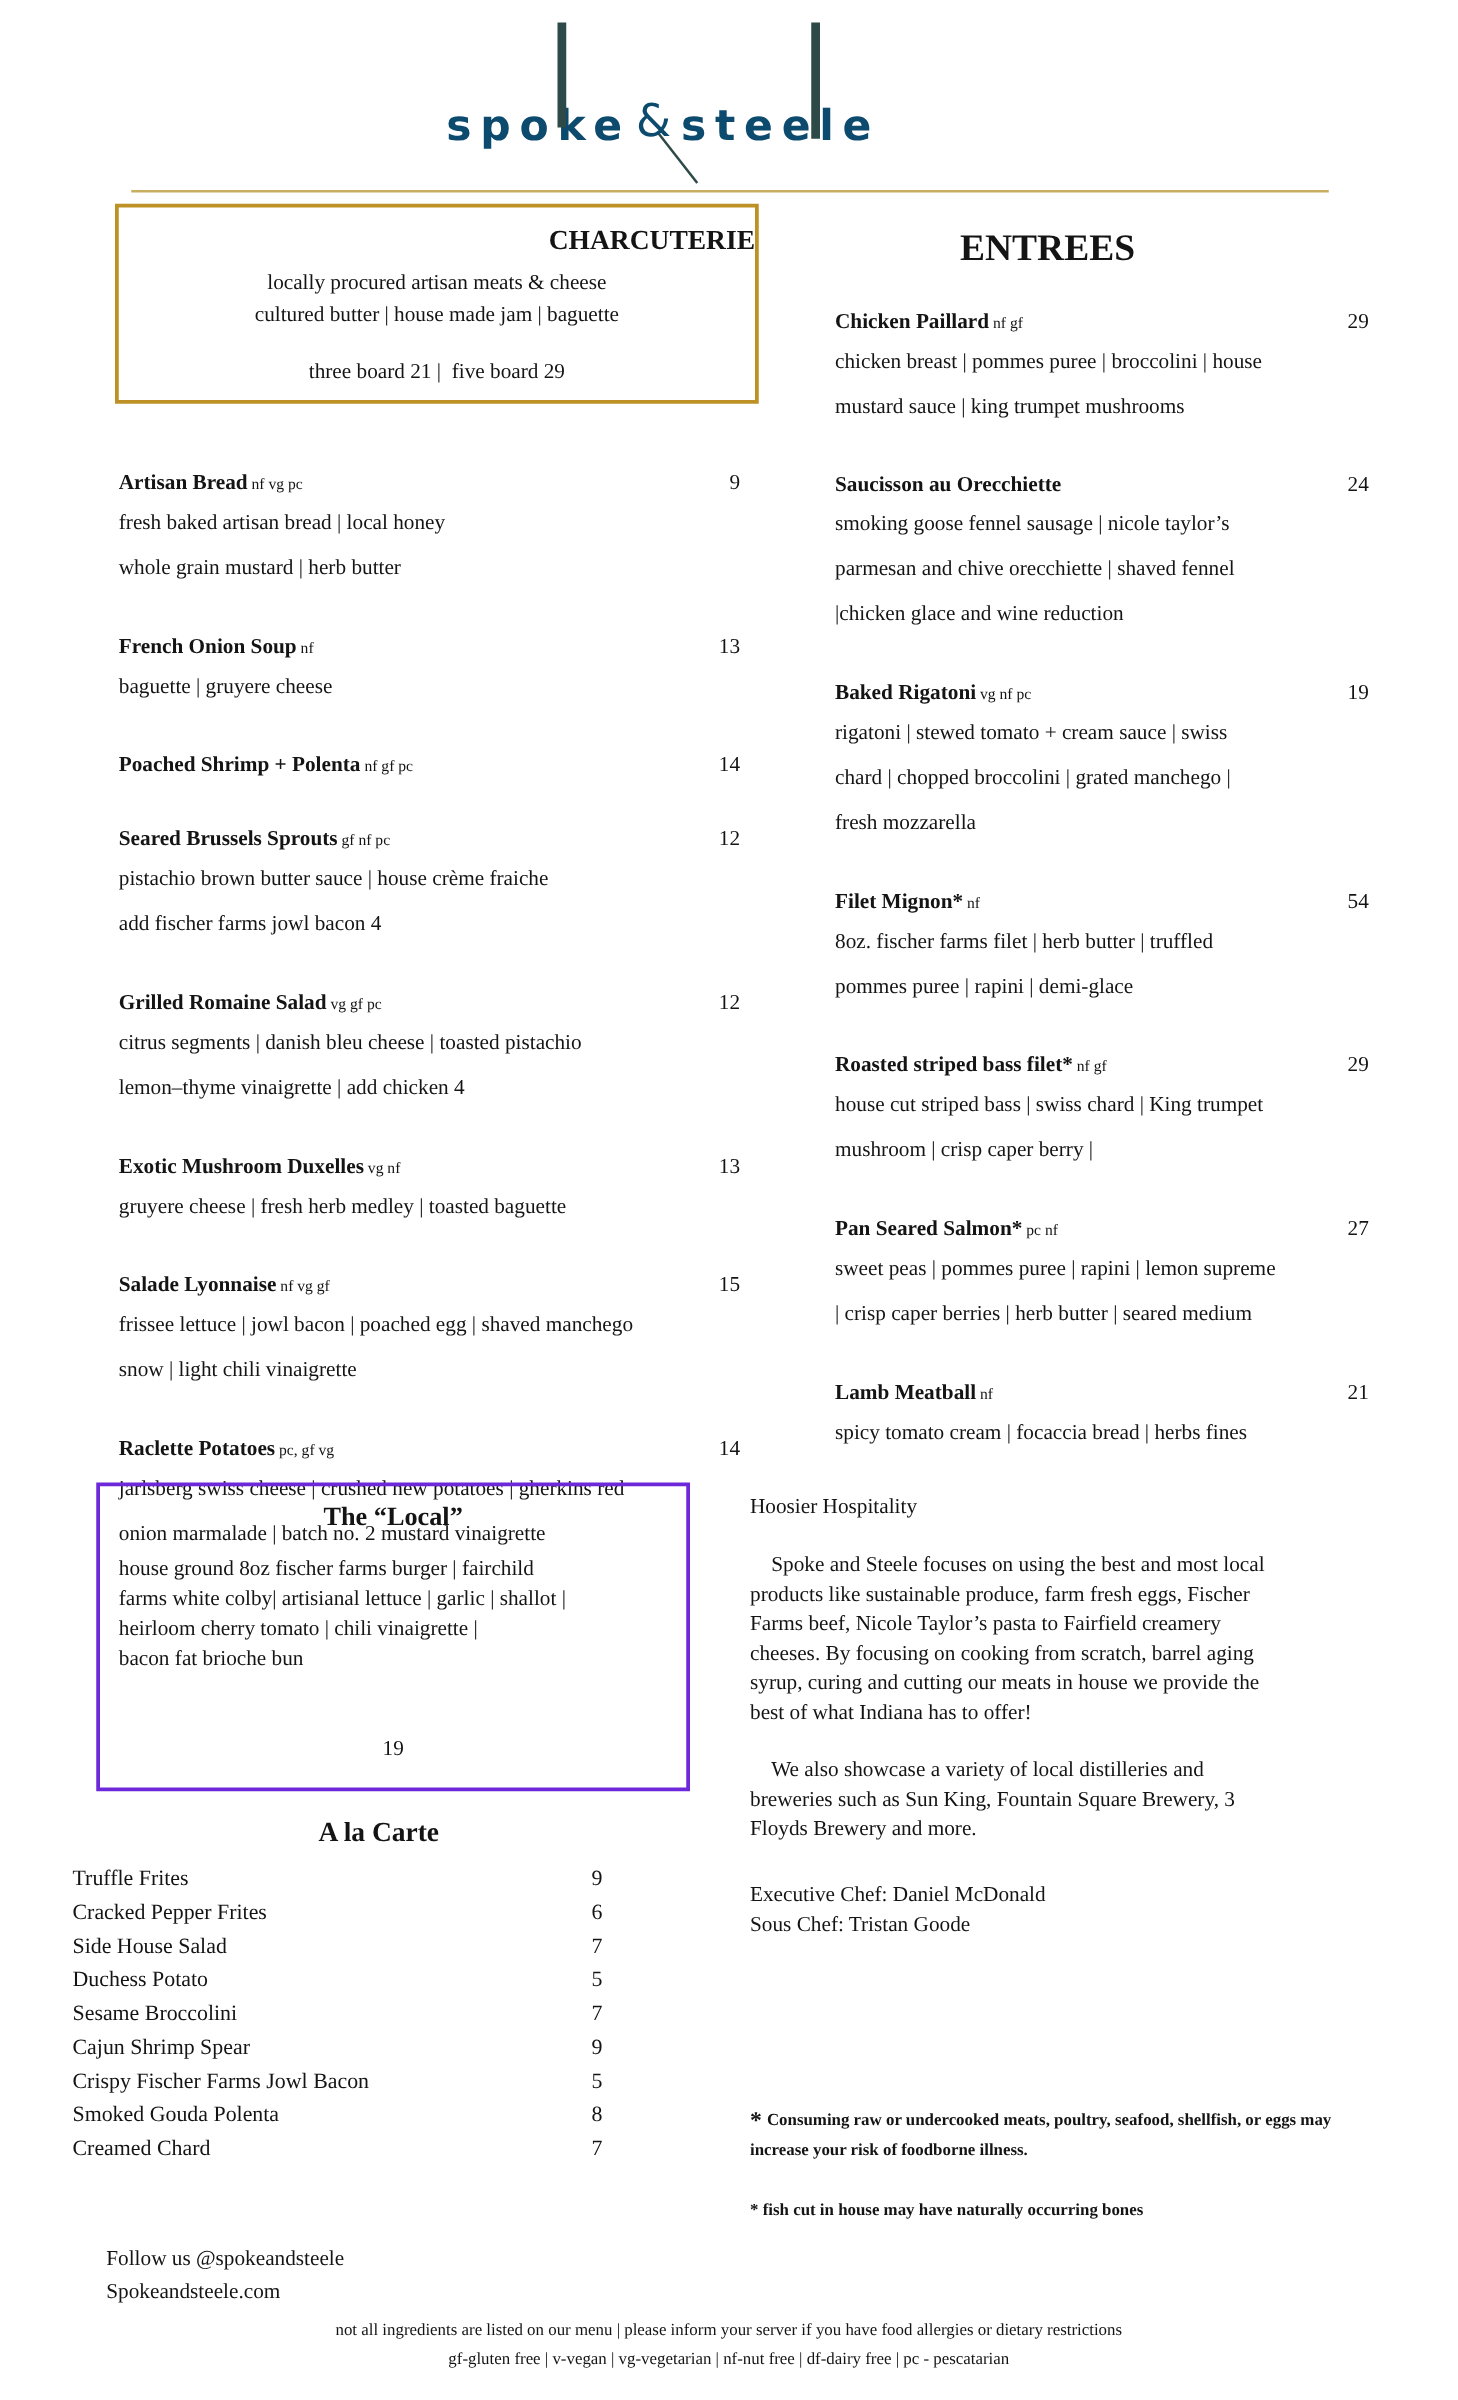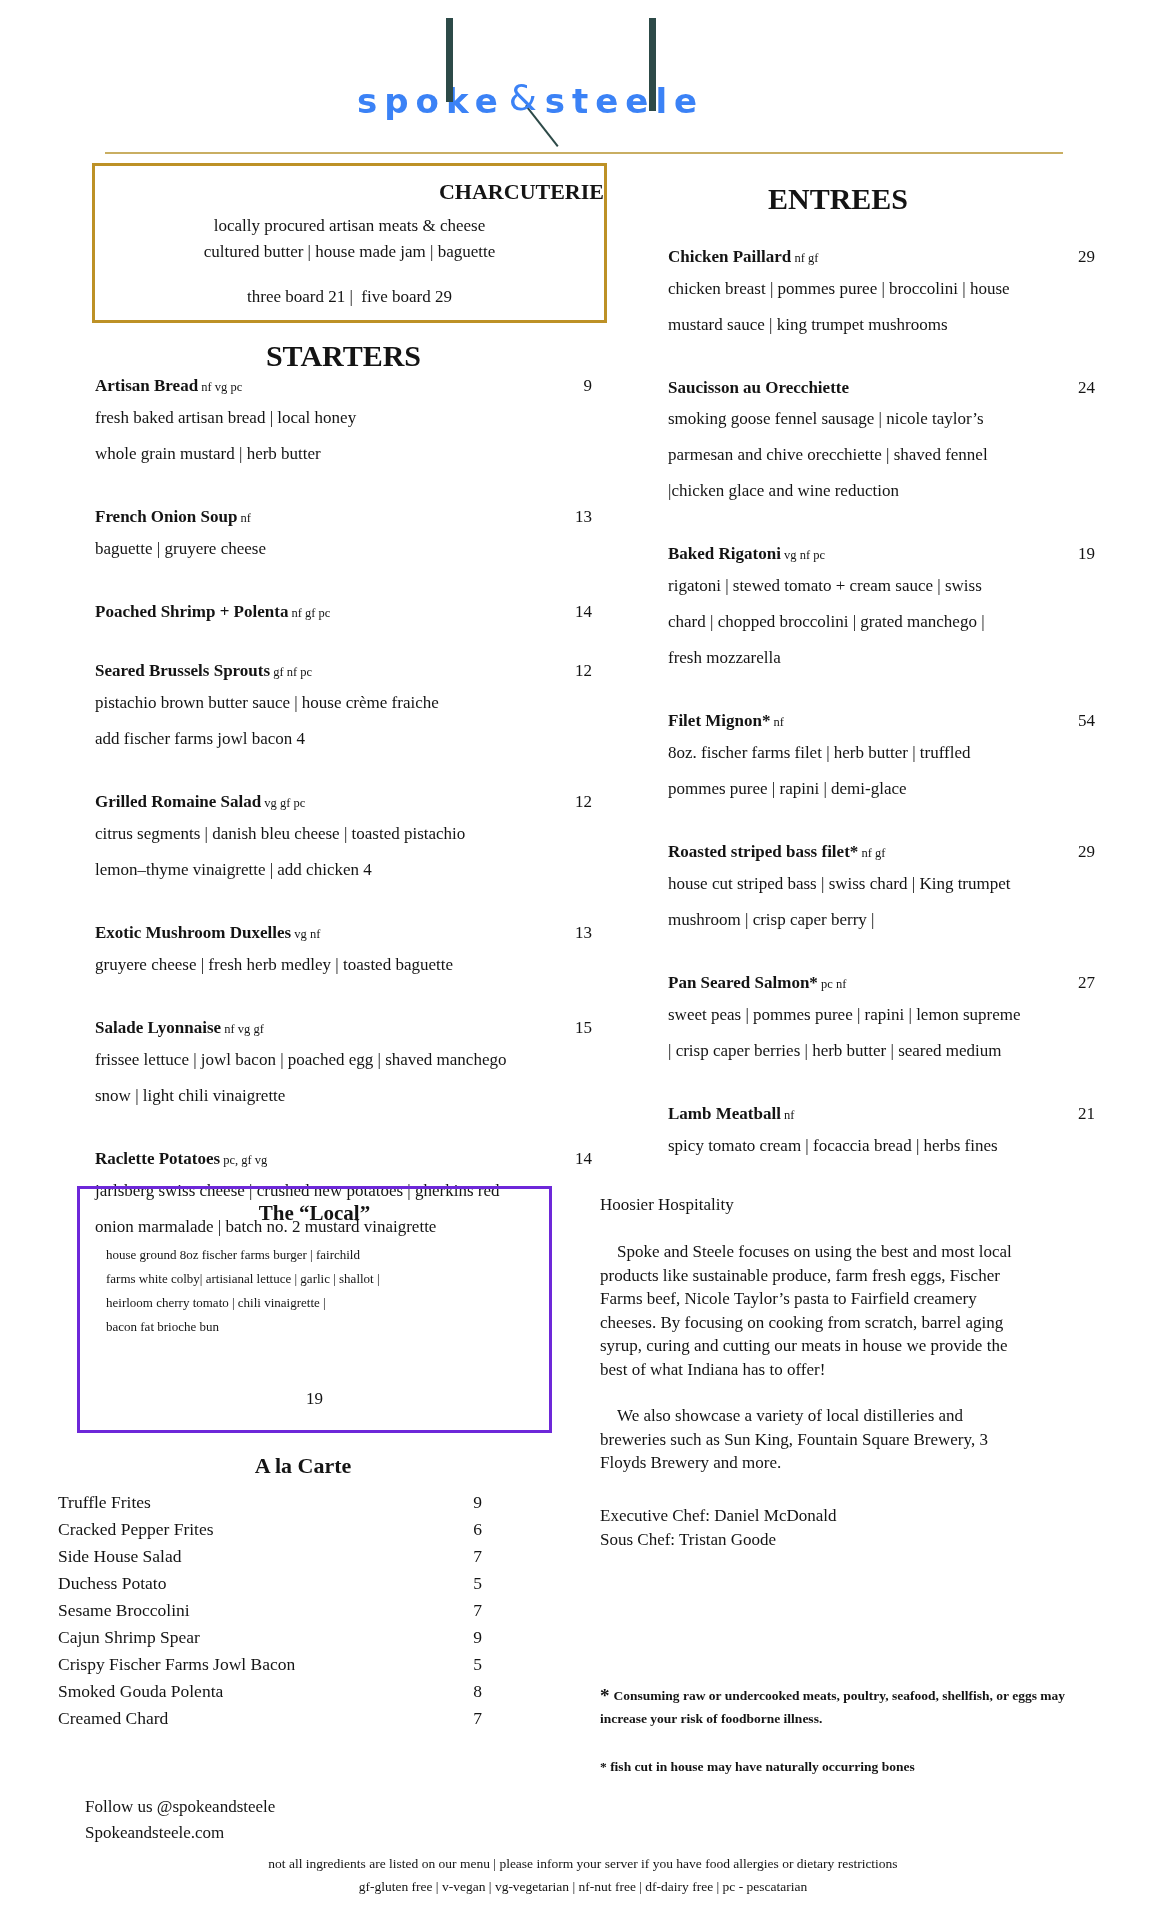--- a/index.html
+++ b/index.html
@@ -6,21 +6,21 @@
   html,body { background:#ffffff; }
   .page {
     position:relative; width:1166px; height:1920px; margin:0 auto;
     background:#ffffff; color:#141414;
     font-family:"Liberation Serif", serif; overflow:hidden;
   }
   
   .logo-wrap {
     position:absolute; left:357px; top:84px; height:34px;
     display:flex; align-items:flex-start;
-    color:#3b82f6; font-family:"DejaVu Sans", sans-serif;
+    color:#0c4a6e; font-family:"DejaVu Sans", sans-serif;
     font-weight:bold; font-size:34px; line-height:34px; letter-spacing:7px;
   }
   .logo-amp { font-weight:normal; font-size:36px; line-height:34px; letter-spacing:0; margin:0 8px 0 4px; position:relative; top:-3px; }
   .logo-bar { position:absolute; width:7px; background:#2d4a48; }
   .bar1 { left:89px; top:-66px; height:84px; }
   .bar2 { left:292px; top:-66px; height:93px; }
   .amp-tail { position:absolute; left:168px; top:22px; width:2px; height:52px; background:#2d4a48; transform:rotate(-38deg); transform-origin:top left; }
   .gold-rule { position:absolute; left:105px; top:152px; width:958px; height:2px; background:#c9ae62; }
   
   .char-box {
@@ -29,21 +29,21 @@
   }
   .box-title { font-size:22px; font-weight:bold; margin-top:13px;text-align:right; }
   .char-line { font-size:17px; line-height:26px; }
   .char-line.first { margin-top:8px; }
   .char-boards { font-size:17px; margin-top:22px; white-space:pre; }
   .local-box {
     position:absolute; left:77px; top:1186px; width:475px; height:247px;
     border:3px solid #6d28d9; text-align:center;
   }
   .local-title { font-size:21px; font-weight:bold; margin-top:12px; }
-  .local-desc { text-align:left; margin:17px 10px 0 26px; font-size:13px; line-height:24px; white-space:pre; }
+  .local-desc { text-align:left; margin:17px 10px 0 15px; font-size:17px; line-height:24px; white-space:pre; }
   .local-price { margin-top:50px; font-size:17px; }
   
   .col-heading { position:absolute; font-size:30px; font-weight:bold; text-align:center; }
   .starters-heading { left:95px; top:339px; width:497px; }
   .entrees-heading { left:668px; top:182px; width:340px; }
   .alacarte-heading { left:58px; top:1453px; width:490px; font-size:22px; font-weight:bold; text-align:center; position:absolute; }
   
   .items { position:absolute; }
   .items.starters { left:95px; top:373px; width:497px; }
   .items.entrees  { left:668px; top:244px; width:445px; }
@@ -88,21 +88,20 @@
 
   <div class="gold-rule"></div>
 
   <section class="char-box">
     <h2 class="box-title">CHARCUTERIE</h2>
     <div class="char-line first">locally procured artisan meats &amp; cheese</div>
     <div class="char-line">cultured butter | house made jam | baguette</div>
     <div class="char-boards">three board 21 |  five board 29</div>
   </section>
 
-  <h2 class="col-heading starters-heading">STARTERS</h2>
   <div id="starters-list" class="items starters">
       <div class="menu-item">
         <div class="item-head"><span class="item-name">Artisan Bread</span><span class="item-codes"> nf vg pc</span><span class="item-price">9</span></div>
         <div class="item-desc">fresh baked artisan bread | local honey
 whole grain mustard | herb butter</div>
       </div>
       <div class="menu-item">
         <div class="item-head"><span class="item-name">French Onion Soup</span><span class="item-codes"> nf</span><span class="item-price">13</span></div>
         <div class="item-desc">baguette | gruyere cheese</div>
       </div>

